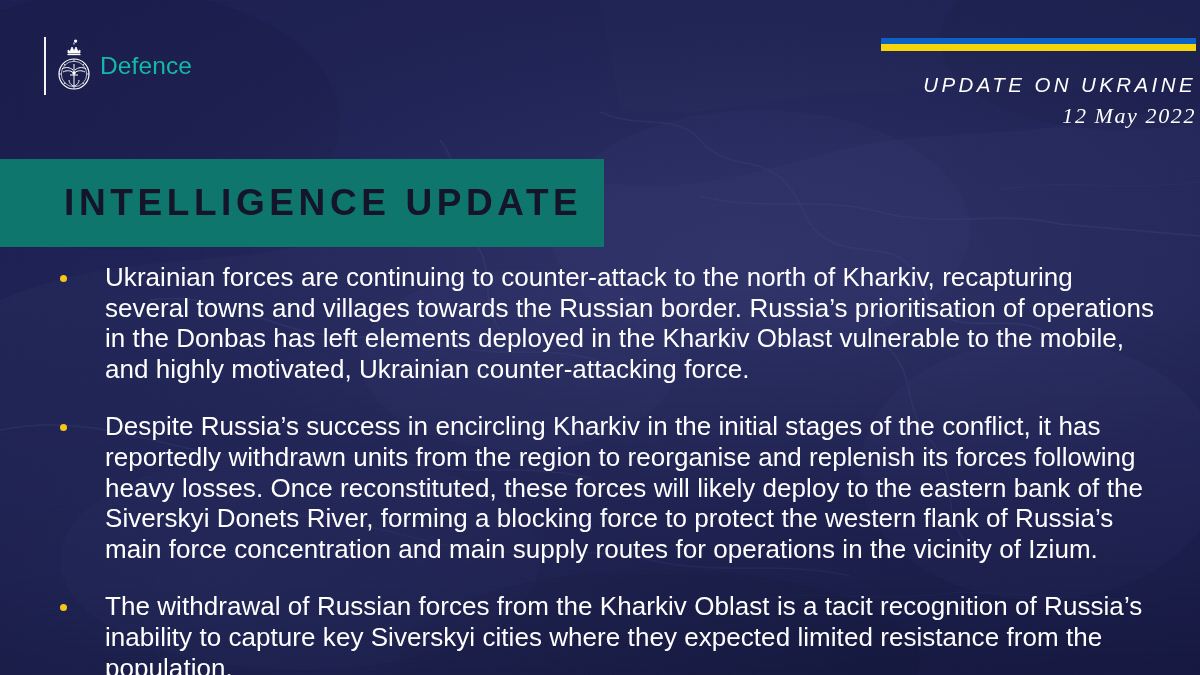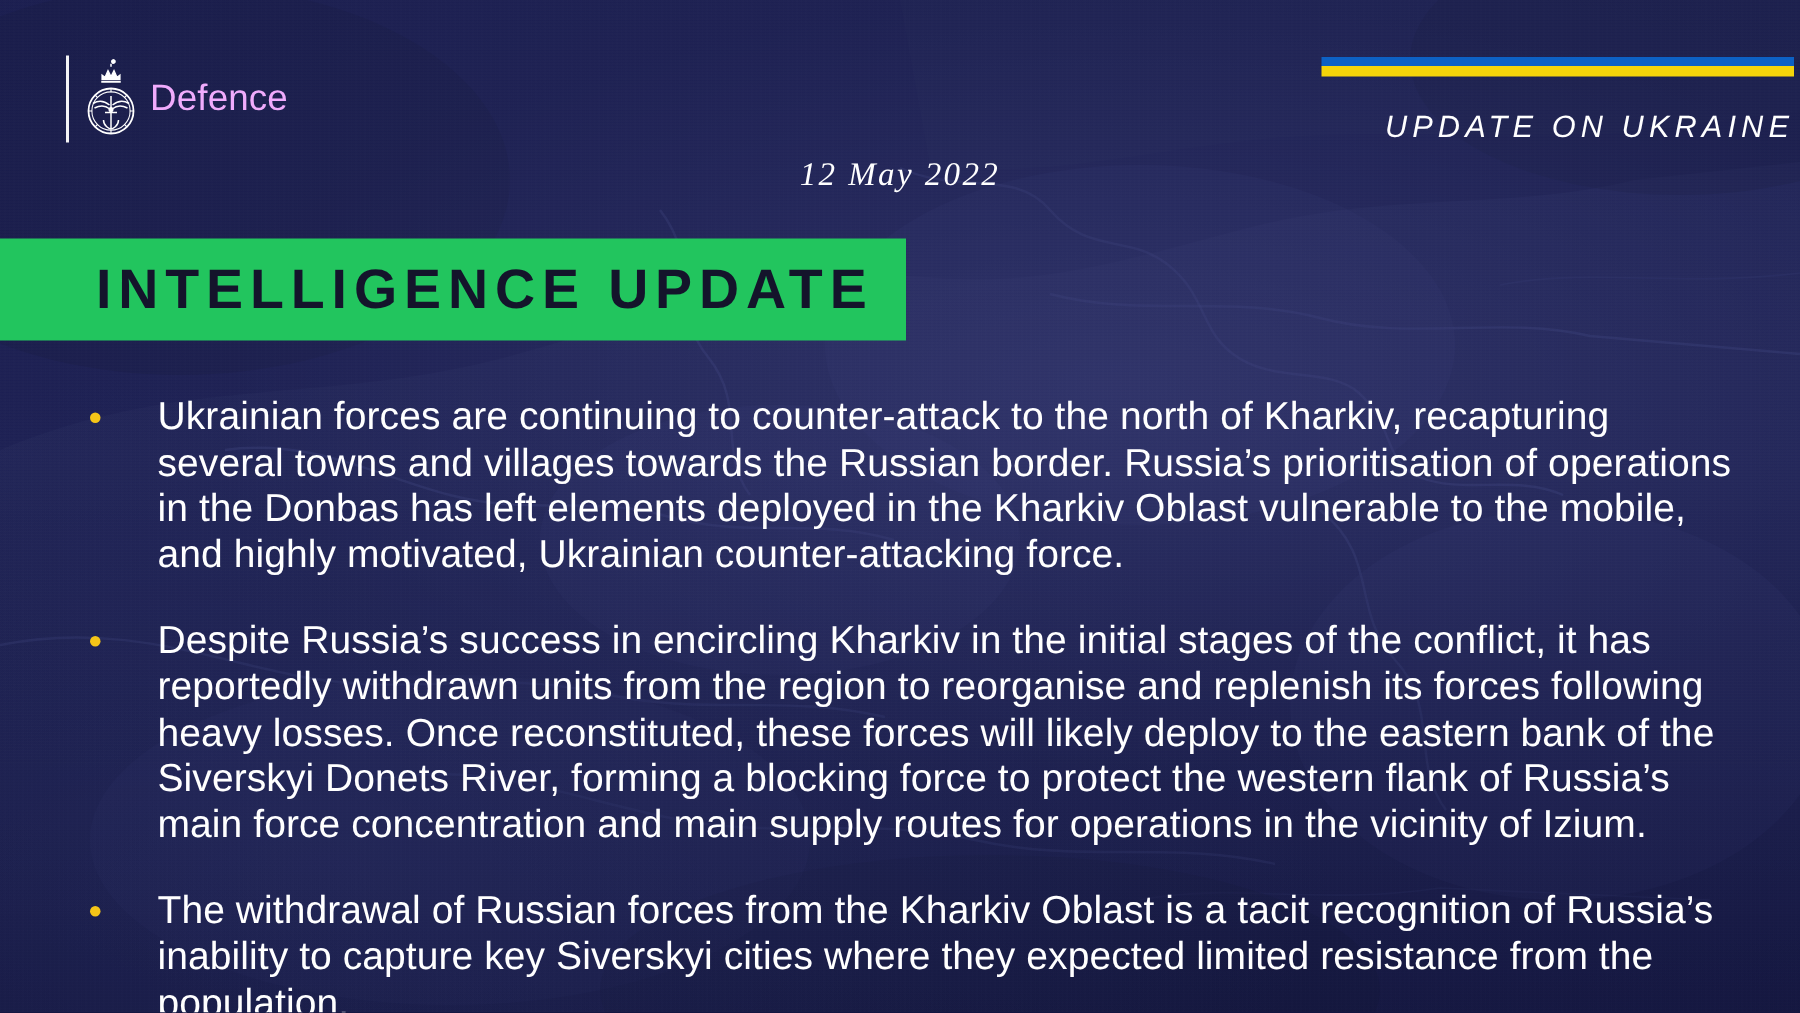--- a/index.html
+++ b/index.html
@@ -63,21 +63,21 @@
     margin-right: 11px;
     opacity: .95;
   }
   .crest {
     width: 34px;
     height: 56px;
     margin-right: 9px;
     flex: 0 0 auto;
   }
   .logo-text {
-    color: #f0abfc;
+    color: #14b8a6;
     font-size: 24.5px;
     line-height: 28px;
     font-weight: 400;
     letter-spacing: .1px;
     white-space: nowrap;
   }
 
   .flagbar {
     position: absolute;
     left: 881px;
@@ -99,37 +99,37 @@
     letter-spacing: 3.4px;
     font-weight: 400;
     white-space: nowrap;
     font-style: italic;
   }
   .update-date {
     position: absolute;
     right: 4px;
     top: 103px;
     width: 1192px;
-    text-align: center;
+    text-align: right;
     color: #ffffff;
     font-family: "Liberation Serif", serif;
     font-style: italic;
     font-size: 22px;
     letter-spacing: 1.6px;
     white-space: nowrap;
   }
 
   
   .banner {
     position: absolute;
     left: 0;
     top: 159px;
     width: 604px;
-    height: 68px;
-    background: #22c55e;
+    height: 88px;
+    background: #0f766e;
     display: flex;
     align-items: center;
   }
   .banner-text {
     color: #14142b;
     font-size: 37px;
     font-weight: 700;
     letter-spacing: 4.6px;
     margin-left: 64px;
     white-space: nowrap;

